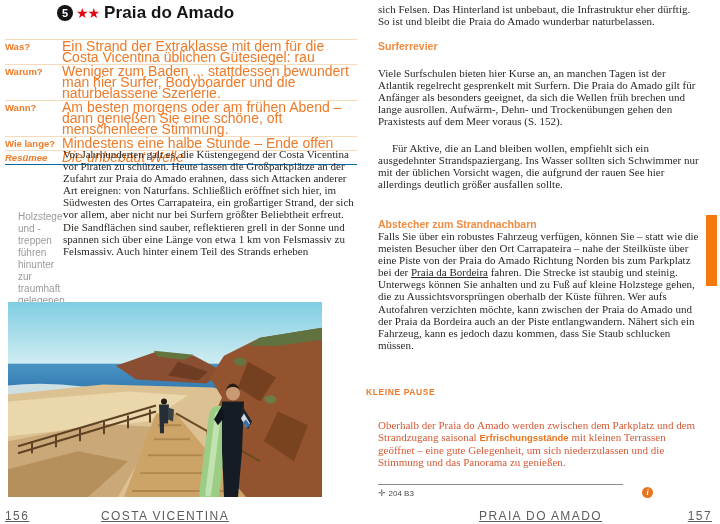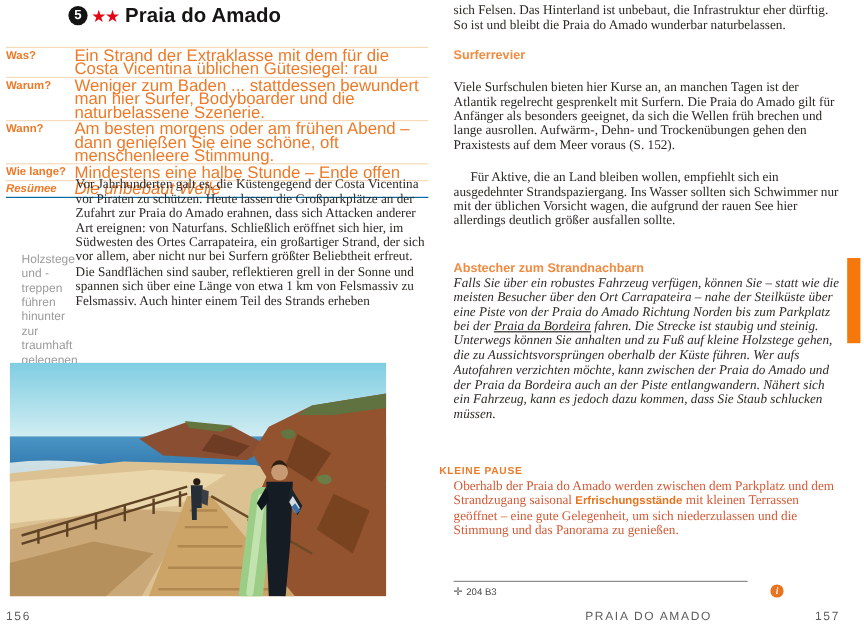--- a/index.html
+++ b/index.html
@@ -14,46 +14,46 @@
   .info-table{position:absolute;left:5px;top:39px;width:352px;}
   .info-row{display:flex;border-top:1px solid #F6DABC;padding:1px 0;}
   .info-row:last-child{border-bottom:1px solid #0369a1;font-style:italic;}
   .info-label{width:57px;flex:none;font-size:9.5px;font-weight:bold;color:#ED7A28;line-height:11px;}
   .info-value{flex:1;font-size:14px;font-weight:500;color:#ED7A28;line-height:11px;}
   .serif-p{font-family:"Liberation Serif",serif;font-size:11px;line-height:12.1px;color:#2c2825;}
   .intro{position:absolute;left:63px;top:148px;width:292px;}
   .caption{position:absolute;left:18px;top:211px;width:51px;font-size:10px;line-height:12px;color:#9b9b9b;}
   .photo{position:absolute;left:8px;top:302px;width:314px;height:195px;overflow:hidden;}
   .photo svg{display:block;width:100%;height:100%;}
-  .folio{font-size:10px;letter-spacing:1.4px;color:#5d5d5d;}
+  .folio{font-size:12px;letter-spacing:1.4px;color:#5d5d5d;text-decoration:underline;}
   .folio-num-left{position:absolute;left:5px;top:509px;}
   .folio-chap-left{position:absolute;left:0;top:509px;width:330px;text-align:center;}
   
   .rp{position:absolute;left:378px;width:322px;}
   .p1{top:3px;}
   .h-orange{position:absolute;left:378px;font-size:10.5px;font-weight:bold;color:#F08C42;}
   .h-surf{top:40px;}
   .p2{top:67px;}
   .p3{top:142px;text-indent:14px;}
   .h-detour{top:218px;}
-  .p4{top:230px;font-style:italic;}
+  .p4{top:230px;}
   .xref{text-decoration:underline;text-underline-offset:1px;}
   .h-pause{position:absolute;left:366px;top:387px;font-size:8.5px;font-weight:bold;
            letter-spacing:.6px;color:#ED7A28;}
   .p-pause{top:399px;color:#D35A36;}
   .p-pause .hl{font-family:"Liberation Sans",sans-serif;font-weight:bold;font-size:9.5px;color:#E87420;}
   .rule{position:absolute;left:378px;top:484px;width:245px;height:1px;background:#8c8c8c;}
   .mapref{position:absolute;left:378px;top:488px;font-size:8px;color:#4a4a4a;
           display:flex;align-items:center;gap:3px;}
   .mapref .glyph{font-size:9px;color:#5a5a5a;}
   .info-icon{position:absolute;left:642px;top:487px;width:11px;height:11px;border-radius:50%;
              background:#E87420;color:#fff;font-family:"Liberation Serif",serif;font-style:italic;
              font-weight:bold;font-size:8px;display:flex;align-items:center;justify-content:center;}
   .folio-chap-right{position:absolute;left:378px;top:509px;width:325px;text-align:center;}
-  .folio-num-right{position:absolute;right:20px;top:509px;margin-left:32px;}
+  .folio-num-right{position:absolute;right:8px;top:509px;margin-left:32px;}
   
   .edge-tab{position:absolute;left:706px;top:215px;width:11px;height:71px;background:#F5790A;}
 </style>
 </head>
 <body>
 
 <div class="spread">
 
   <div class="title-row">
     <div class="badge">5</div>
@@ -137,34 +137,35 @@
       <path d="M214,104 L206,118 L210,124 L216,116 Z" fill="#10161d"></path>
       <path d="M234,104 L244,120 L240,128 L232,116 Z" fill="#1b242d"></path>
       <path d="M236,112 L242,122 L238,126 L233,117 Z" fill="#d7dde2"></path>
       <path d="M238,118 L242,124 L239,127 L235,121 Z" fill="#3a6ea8"></path>
       <circle cx="225" cy="92" r="7" fill="#c79a74"></circle>
       <path d="M218,90 C218,84 232,84 232,90 C232,86 228,82 225,82 C221,82 218,86 218,90 Z" fill="#2a1d12"></path>
     </svg>
   </div>
 
   <div class="folio folio-num-left">156</div>
+  <div class="folio folio-chap-left">COSTA VICENTINA</div>
 
   <div class="rp serif-p p1" style="position:absolute;">sich Felsen. Das Hinterland ist unbebaut, die Infrastruktur eher dürftig. So ist und bleibt die Praia do Amado wunderbar naturbelassen.</div>
 
   <div class="h-orange h-surf">Surferrevier</div>
   <div class="rp serif-p p2" style="position:absolute;">Viele Surfschulen bieten hier Kurse an, an manchen Tagen ist der Atlantik regelrecht gesprenkelt mit Surfern. Die Praia do Amado gilt für Anfänger als besonders geeignet, da sich die Wellen früh brechen und lange ausrollen. Aufwärm-, Dehn- und Trockenübungen gehen den Praxistests auf dem Meer voraus (S. 152).</div>
   <div class="rp serif-p p3" style="position:absolute;">Für Aktive, die an Land bleiben wollen, empfiehlt sich ein ausgedehnter Strandspaziergang. Ins Wasser sollten sich Schwimmer nur mit der üblichen Vorsicht wagen, die aufgrund der rauen See hier allerdings deutlich größer ausfallen sollte.</div>
 
   <div class="h-orange h-detour">Abstecher zum Strandnachbarn</div>
   <div class="rp serif-p p4" style="position:absolute;">
     <span>Falls Sie über ein robustes Fahrzeug verfügen, können Sie – statt wie die meisten Besucher über den Ort Carrapateira – nahe der Steilküste über eine Piste von der Praia do Amado Richtung Norden bis zum Parkplatz bei der </span><span class="xref">Praia da Bordeira</span><span> fahren. Die Strecke ist staubig und steinig. Unterwegs können Sie anhalten und zu Fuß auf kleine Holzstege gehen, die zu Aussichtsvorsprüngen oberhalb der Küste führen. Wer aufs Autofahren verzichten möchte, kann zwischen der Praia do Amado und der Praia da Bordeira auch an der Piste entlangwandern. Nähert sich ein Fahrzeug, kann es jedoch dazu kommen, dass Sie Staub schlucken müssen.</span>
   </div>
 
   <div class="h-pause">KLEINE PAUSE</div>
-  <div class="rp serif-p p-pause" style="position:absolute;">
+  <div class="rp serif-p p-pause" style="position:absolute;margin-top:20px;">
     <span>Oberhalb der Praia do Amado werden zwischen dem Parkplatz und dem Strandzugang saisonal </span><span class="hl">Erfrischungsstände</span><span> mit kleinen Terrassen geöffnet – eine gute Gelegenheit, um sich niederzulassen und die Stimmung und das Panorama zu genießen.</span>
   </div>
 
   <div class="rule"></div>
   <div class="mapref">
     <span class="glyph">✛</span>
     <span>204 B3</span>
   </div>
   <div class="info-icon">i</div>
 

